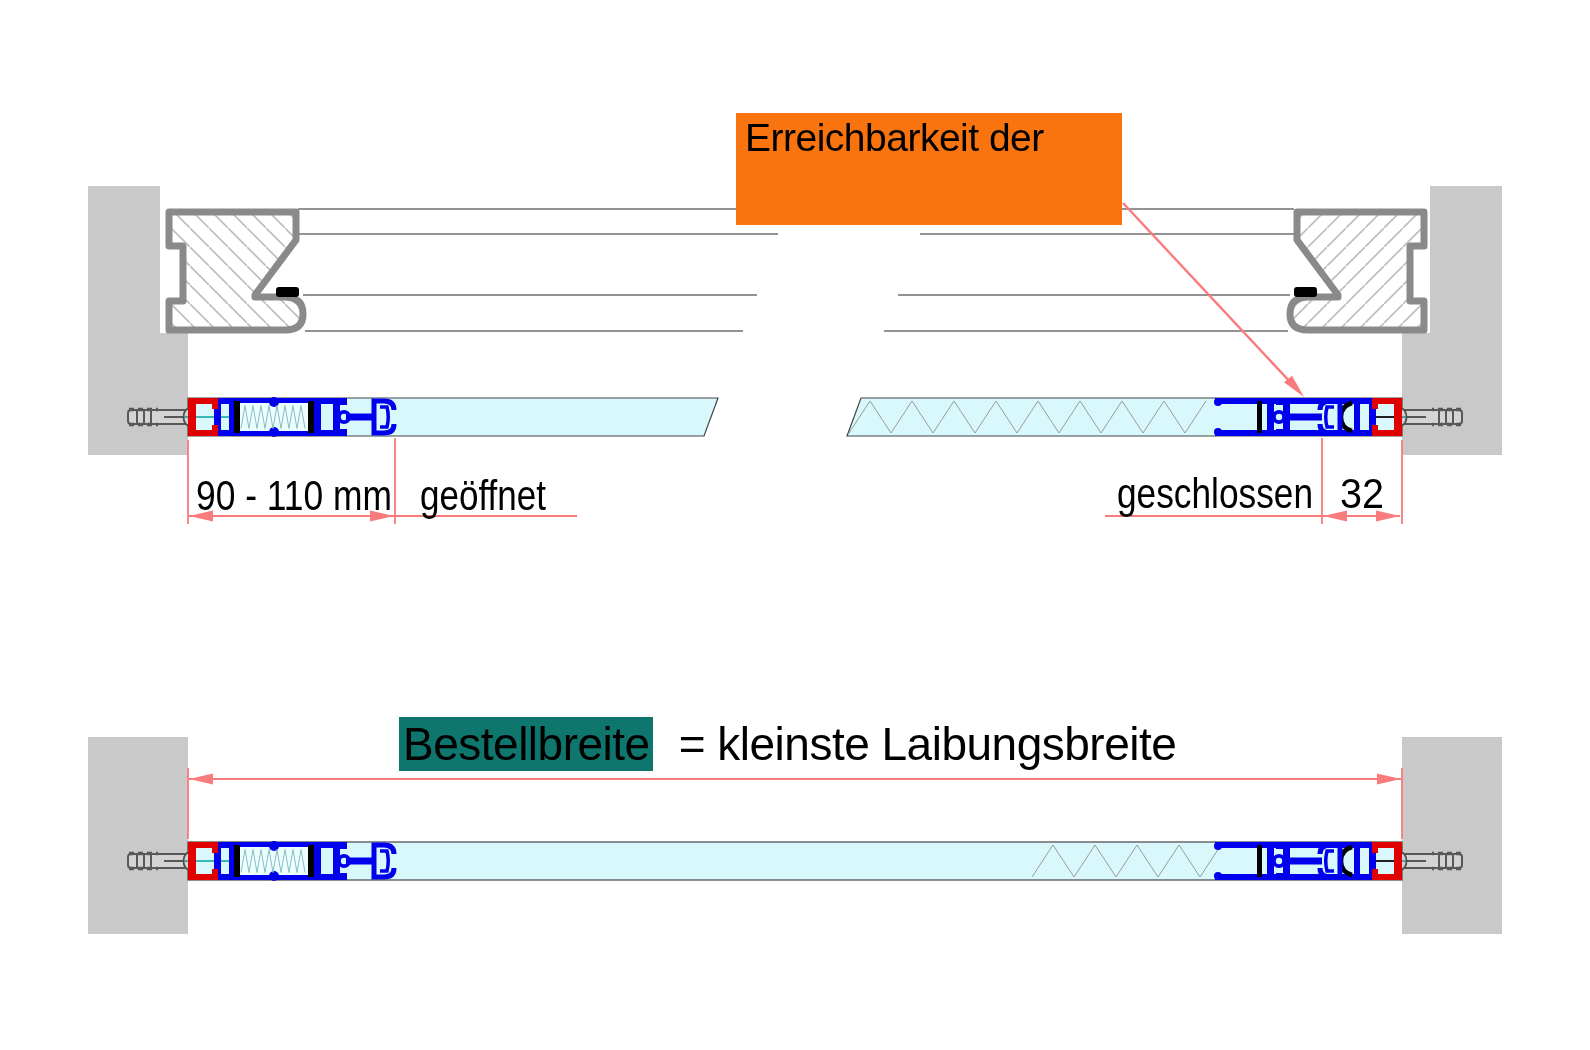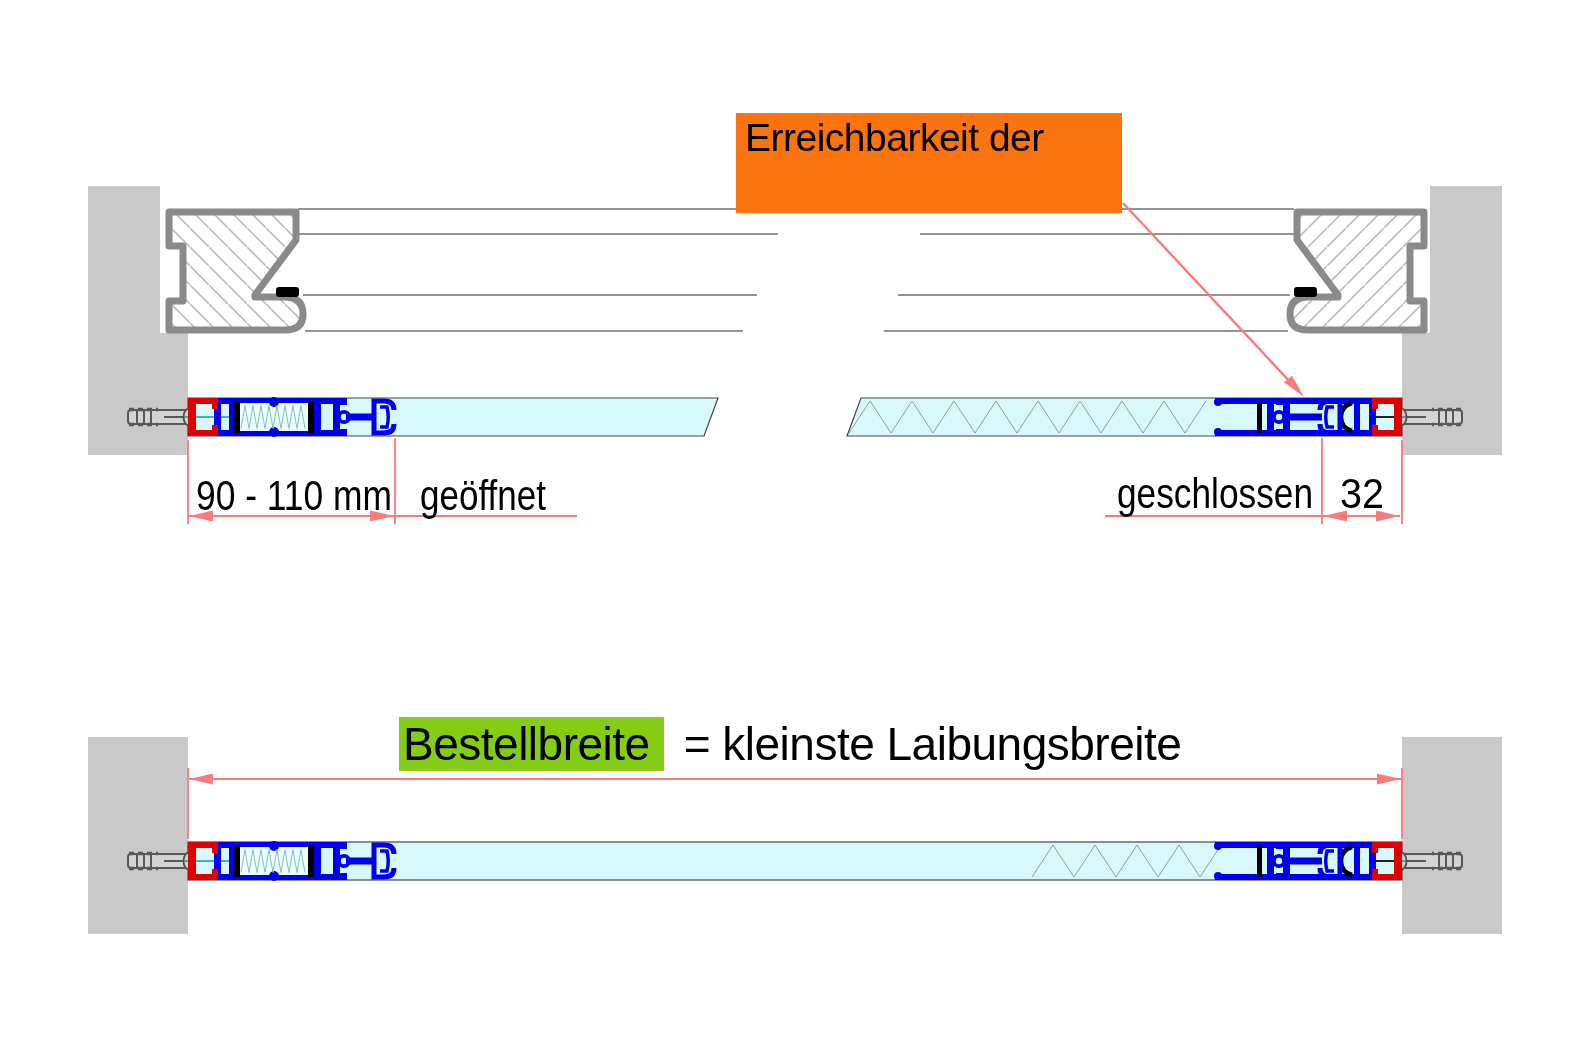--- a/index.html
+++ b/index.html
@@ -1,27 +1,27 @@
 <!DOCTYPE html>
 <html><head>
 <meta charset="utf-8">
 <style>
   html,body{margin:0;padding:0;background:#fff;}
   .stage{position:relative;width:1590px;height:1050px;background:#ffffff;overflow:hidden;
          font-family:"Liberation Sans",sans-serif;}
   .stage svg{position:absolute;left:0;top:0;}
   svg text{font-family:"Liberation Sans",sans-serif;fill:#000;}
-  .note-box{position:absolute;left:736px;top:113px;width:386px;height:100px;
+  .note-box{position:absolute;left:736px;top:113px;width:386px;height:112px;
             background:#F9730E;color:#000;font-size:39px;line-height:46px;
             padding:2px 0 8px 9px;box-sizing:border-box;white-space:nowrap;
             letter-spacing:-0.5px;}
   .bottom-title{position:absolute;left:399px;top:716px;white-space:nowrap;
             font-size:46px;line-height:56px;color:#000;letter-spacing:-0.5px;}
-  .hl{background:#84cc16;padding:1px 14px 1px 4px;}
-  .rest{margin-left:20px;}
+  .hl{background:#0f766e;padding:1px 3px 1px 4px;}
+  .rest{margin-left:26px;}
 </style>
 </head>
 <body>
 
 <div class="stage">
 
 <svg width="1590" height="1050" viewBox="0 0 1590 1050">
   <defs>
     <pattern id="hatch" patternUnits="userSpaceOnUse" width="19" height="19">
       <path d="M-2,-2 L21,21" stroke="#BDBDBD" stroke-width="1.6" fill="none"></path>

